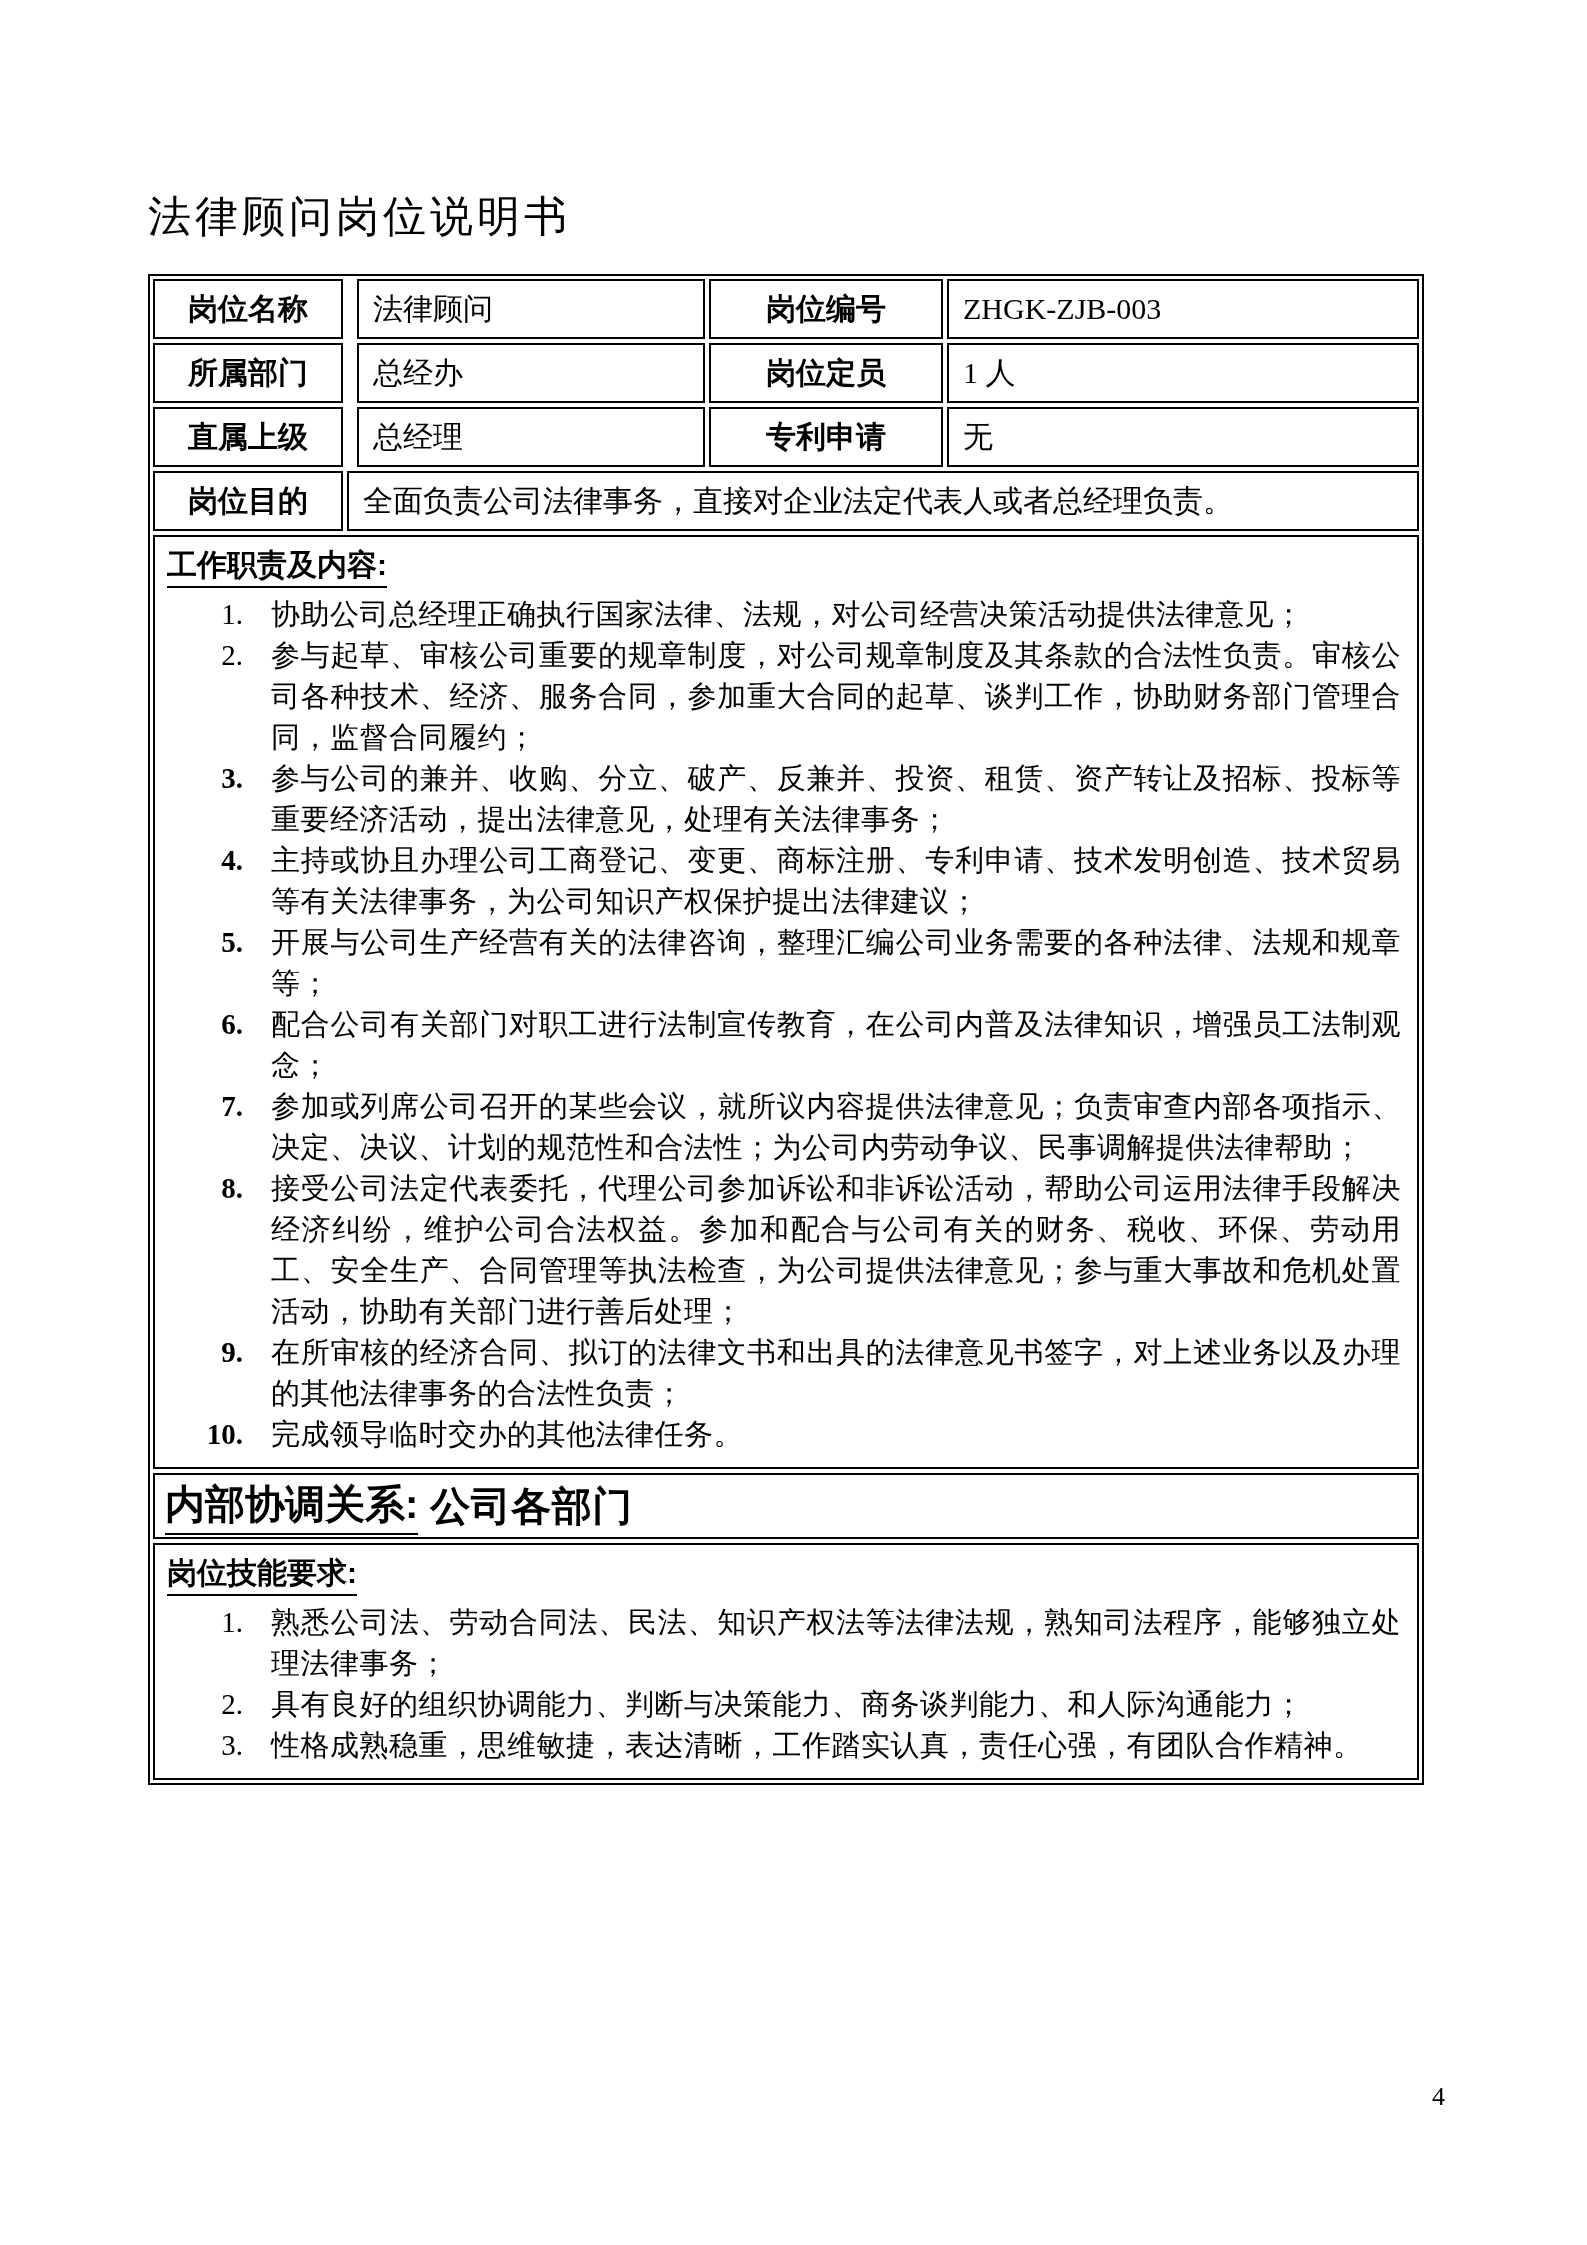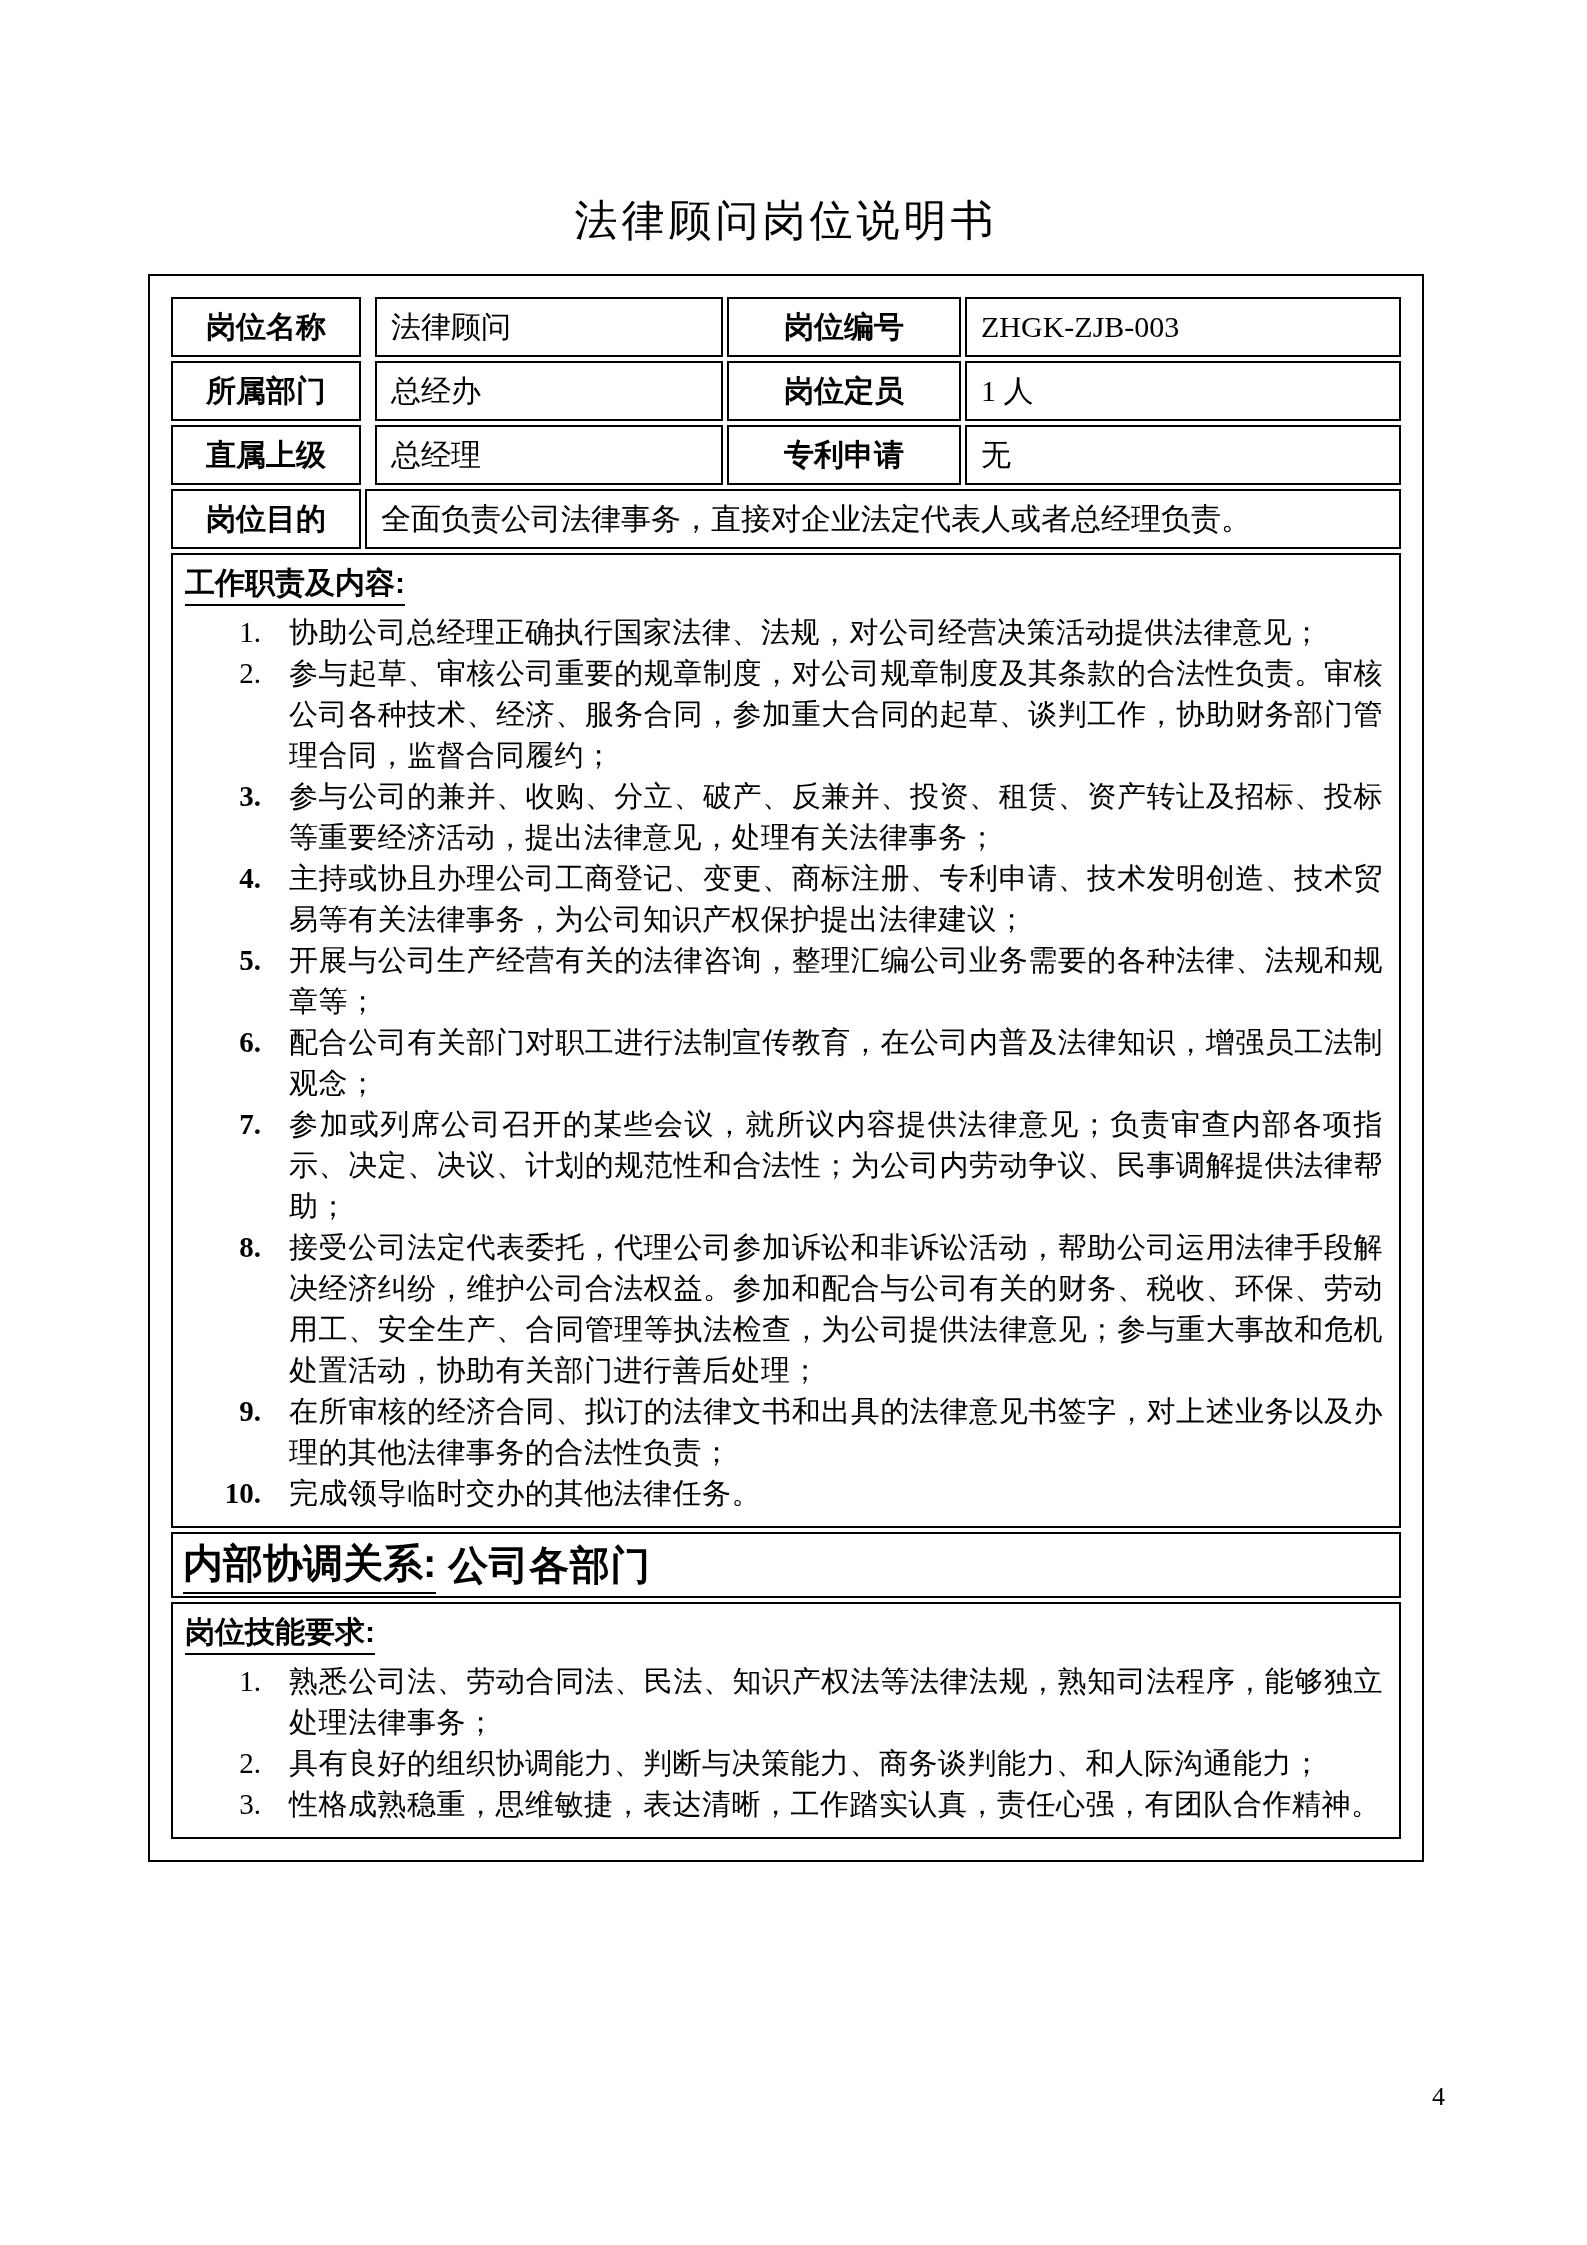--- a/index.html
+++ b/index.html
@@ -10,31 +10,31 @@
     background: #ffffff;
     color: #000;
     font-family: "Liberation Serif", "DejaVu Serif", serif;
   }
   .page-content {
     position: absolute;
     left: 148px; top: 192px;
     width: 1276px;
   }
   .doc-title {
-    text-align: center;
+    text-align: left;
     font-size: 43px;
     line-height: 56px;
     letter-spacing: 4px;
     font-weight: 400;
-    font-family: Liberation Sans, sans-serif;
+    font-family: Liberation Mono, monospace;
   }
   .doc-table {
     margin-top: 26px;
     border: 2px solid #000;
-    padding: 21px;
+    padding: 3px;
     display: flex;
     flex-direction: column;
     gap: 4px;
   }
   .info-row { display: flex; gap: 4px; }
   .cell {
     border: 2px solid #000;
     height: 60px;
     display: flex;
     align-items: center;

